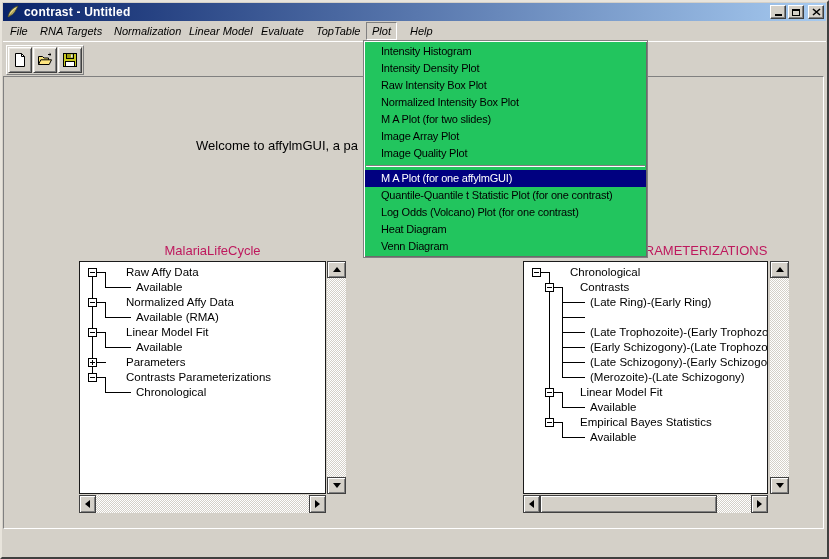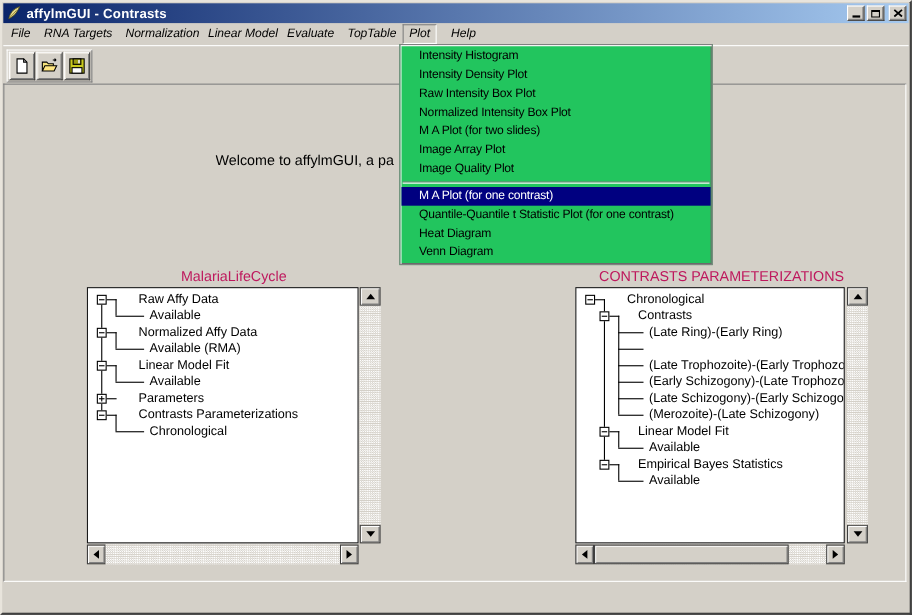--- a/index.html
+++ b/index.html
@@ -103,21 +103,21 @@
 
 <div class="window">
 
   <div class="titlebar" style="background: linear-gradient(to right, rgb(10, 36, 106), rgb(166, 202, 240));">
     <span class="app-icon">
       <svg width="14" height="14" viewBox="0 0 14 14">
         <path d="M2 12 C3 7 6 3 12 1 C10 5 8 9 4 11 Z" fill="#e6d88a" stroke="#4a4a20" stroke-width="0.8"></path>
         <path d="M2.5 11.5 L9 4.5" stroke="#8a7a30" stroke-width="0.8" fill="none"></path>
       </svg>
     </span>
-    <span class="title-text">affylmGUI - Contrasts</span>
+    <span class="title-text">contrast - Untitled</span>
     <span class="win-buttons">
       <span class="wb">
           <span class="g-min"></span>
         </span>
       <span class="wb">
           <span class="g-max"></span>
         </span>
       <span class="wb wb-close">
         <svg width="9" height="8" viewBox="0 0 9 8">
           <path d="M1 1 L8 7 M8 1 L1 7" stroke="#000" stroke-width="1.6"></path>
@@ -293,19 +293,20 @@
 
   <div class="dropdown" id="plot-dropdown">
       <div class="menu-item">Intensity Histogram</div>
       <div class="menu-item">Intensity Density Plot</div>
       <div class="menu-item">Raw Intensity Box Plot</div>
       <div class="menu-item">Normalized Intensity Box Plot</div>
       <div class="menu-item">M A Plot (for two slides)</div>
       <div class="menu-item">Image Array Plot</div>
       <div class="menu-item">Image Quality Plot</div>
       <div class="menu-sep"></div>
-      <div class="menu-item sel">M A Plot (for one contrast)</div>
+      <div class="menu-item sel">M A Plot (for one affylmGUI)</div>
       <div class="menu-item">Quantile-Quantile t Statistic Plot (for one contrast)</div>
+      <div class="menu-item">Log Odds (Volcano) Plot (for one contrast)</div>
       <div class="menu-item">Heat Diagram</div>
       <div class="menu-item">Venn Diagram</div>
     </div>
 
 </div>
 
 </body></html>

